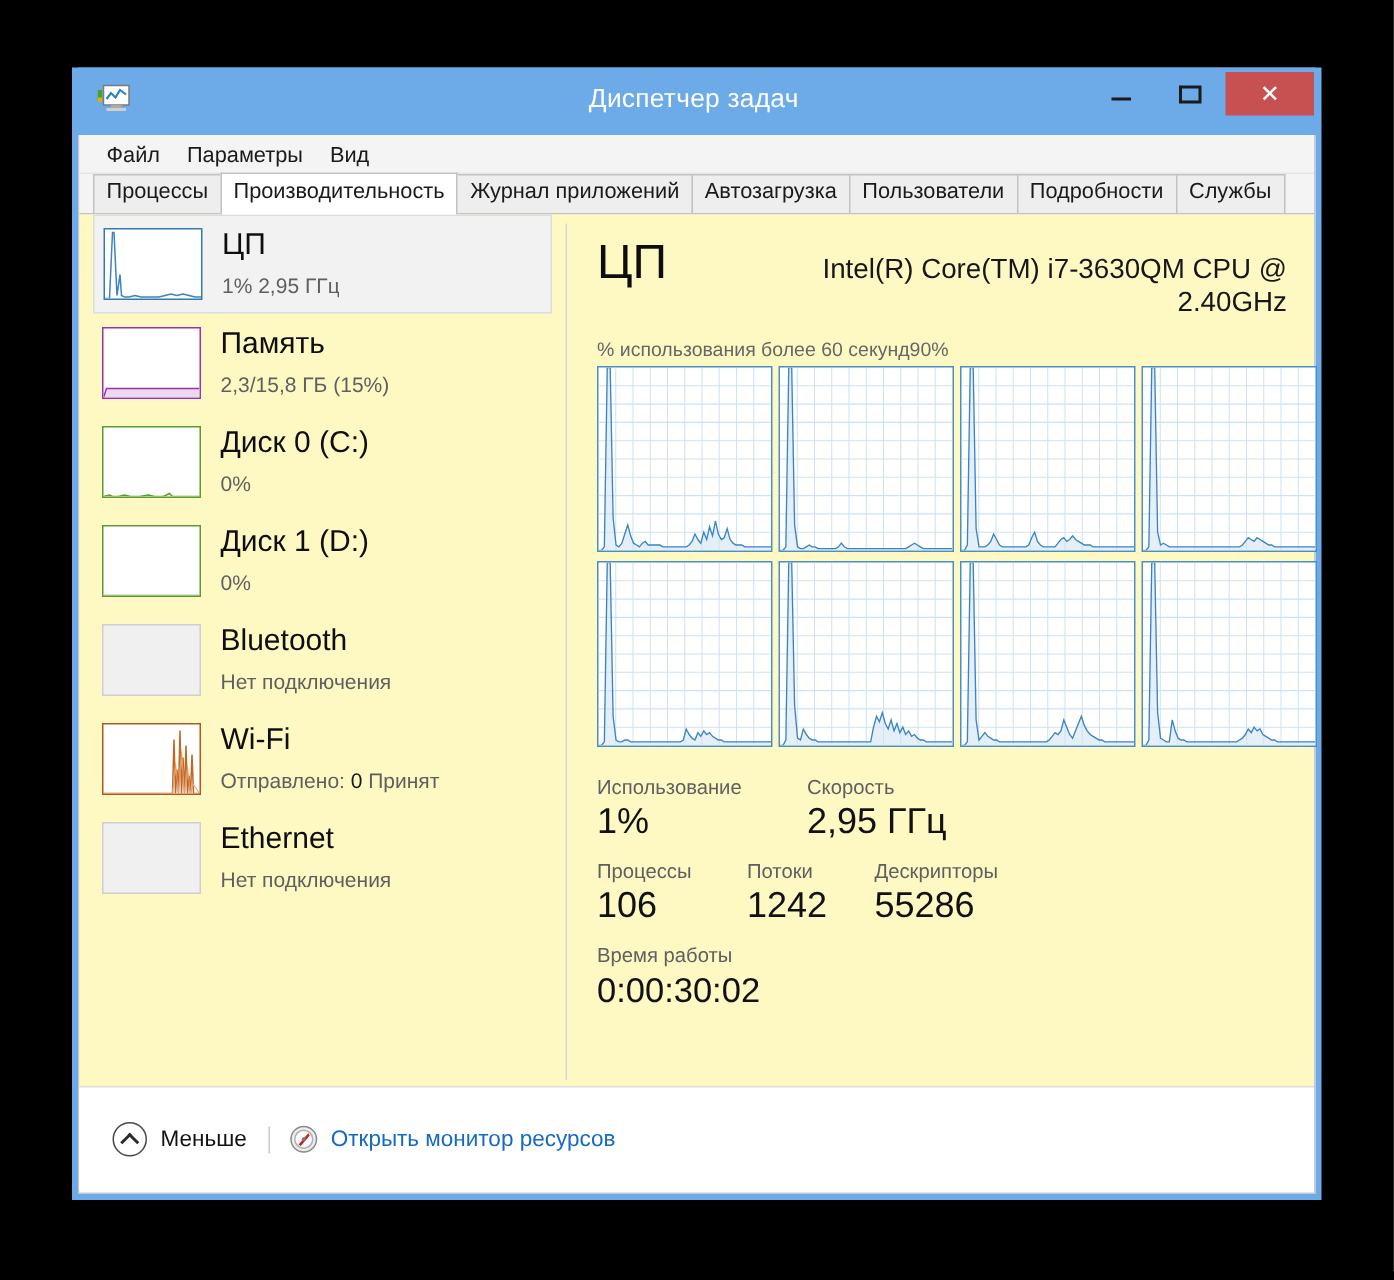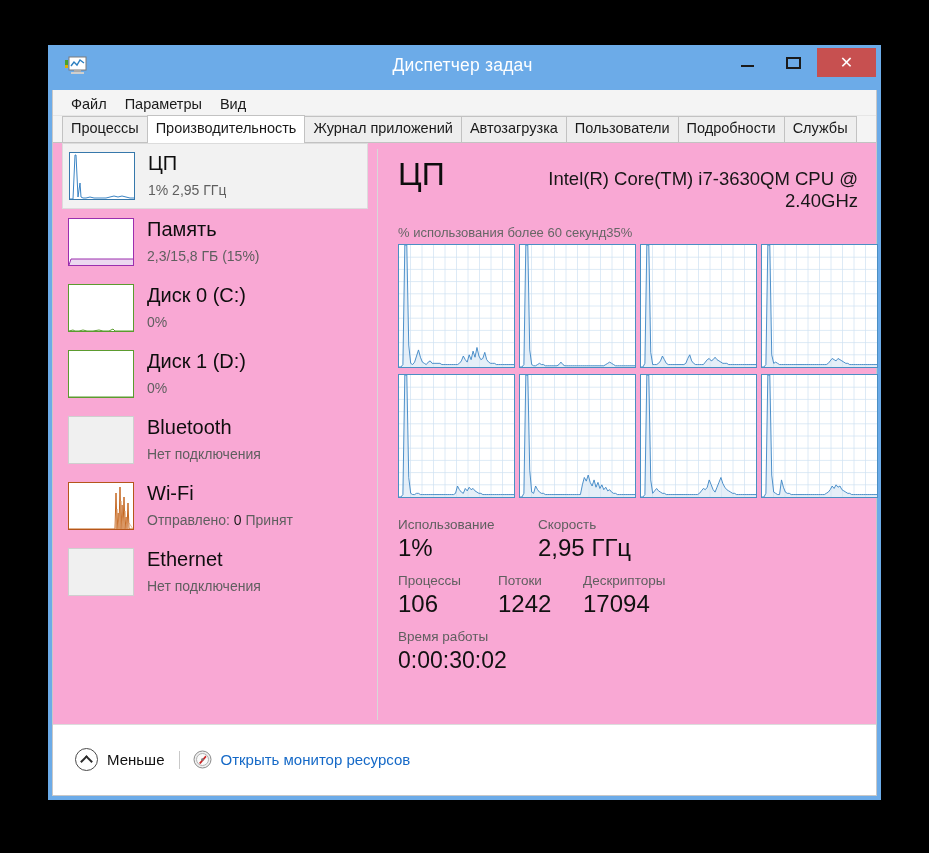--- a/index.html
+++ b/index.html
@@ -117,21 +117,21 @@
     background: #ffffff;
     height: 28px;
     margin-bottom: -1px;
     z-index: 5;
     padding-top: 4px;
   }
   
   #body-split {
     position: relative;
     height: 651px;
-    background: #f9a8d4;
+    background: #fef9c3;
   }
   #sidebar {
     position: absolute;
     left: 0; top: 0;
     width: 324px; height: 579px;
     overflow: hidden;
   }
   #sidebar-divider {
     position: absolute;
     left: 324px; top: 6px;
@@ -450,21 +450,21 @@
         <div id="sidebar-divider"></div>
 
         <div id="main">
           <div id="main-head">
             <div id="main-title">ЦП</div>
             <div id="main-subtitle">Intel(R) Core(TM) i7-3630QM CPU @ 2.40GHz</div>
           </div>
 
           <div id="graph-caption-row">
             <div>% использования более 60 секунд</div>
-            <div>35%</div>
+            <div>90%</div>
           </div>
 
           <div id="graph-grid">
               <div class="mini-graph">
                 <svg viewBox="0 0 100 100" preserveAspectRatio="none">
                   <line x1="10" y1="0" x2="10" y2="100" stroke="#cfe2f2" stroke-width="0.6"></line>
                   <line x1="20" y1="0" x2="20" y2="100" stroke="#cfe2f2" stroke-width="0.6"></line>
                   <line x1="30" y1="0" x2="30" y2="100" stroke="#cfe2f2" stroke-width="0.6"></line>
                   <line x1="40" y1="0" x2="40" y2="100" stroke="#cfe2f2" stroke-width="0.6"></line>
                   <line x1="50" y1="0" x2="50" y2="100" stroke="#cfe2f2" stroke-width="0.6"></line>
@@ -671,21 +671,21 @@
                 <div class="stat-cell" style="width:100px">
                   <div class="stat-label">Процессы</div>
                   <div class="stat-value">106</div>
                 </div>
                 <div class="stat-cell" style="width:85px">
                   <div class="stat-label">Потоки</div>
                   <div class="stat-value">1242</div>
                 </div>
                 <div class="stat-cell">
                   <div class="stat-label">Дескрипторы</div>
-                  <div class="stat-value">17094</div>
+                  <div class="stat-value">55286</div>
                 </div>
               </div>
               <div class="stat-row">
                 <div class="stat-cell">
                   <div class="stat-label">Время работы</div>
                   <div class="stat-value wide">0:00:30:02</div>
                 </div>
               </div>
             </div>
 

